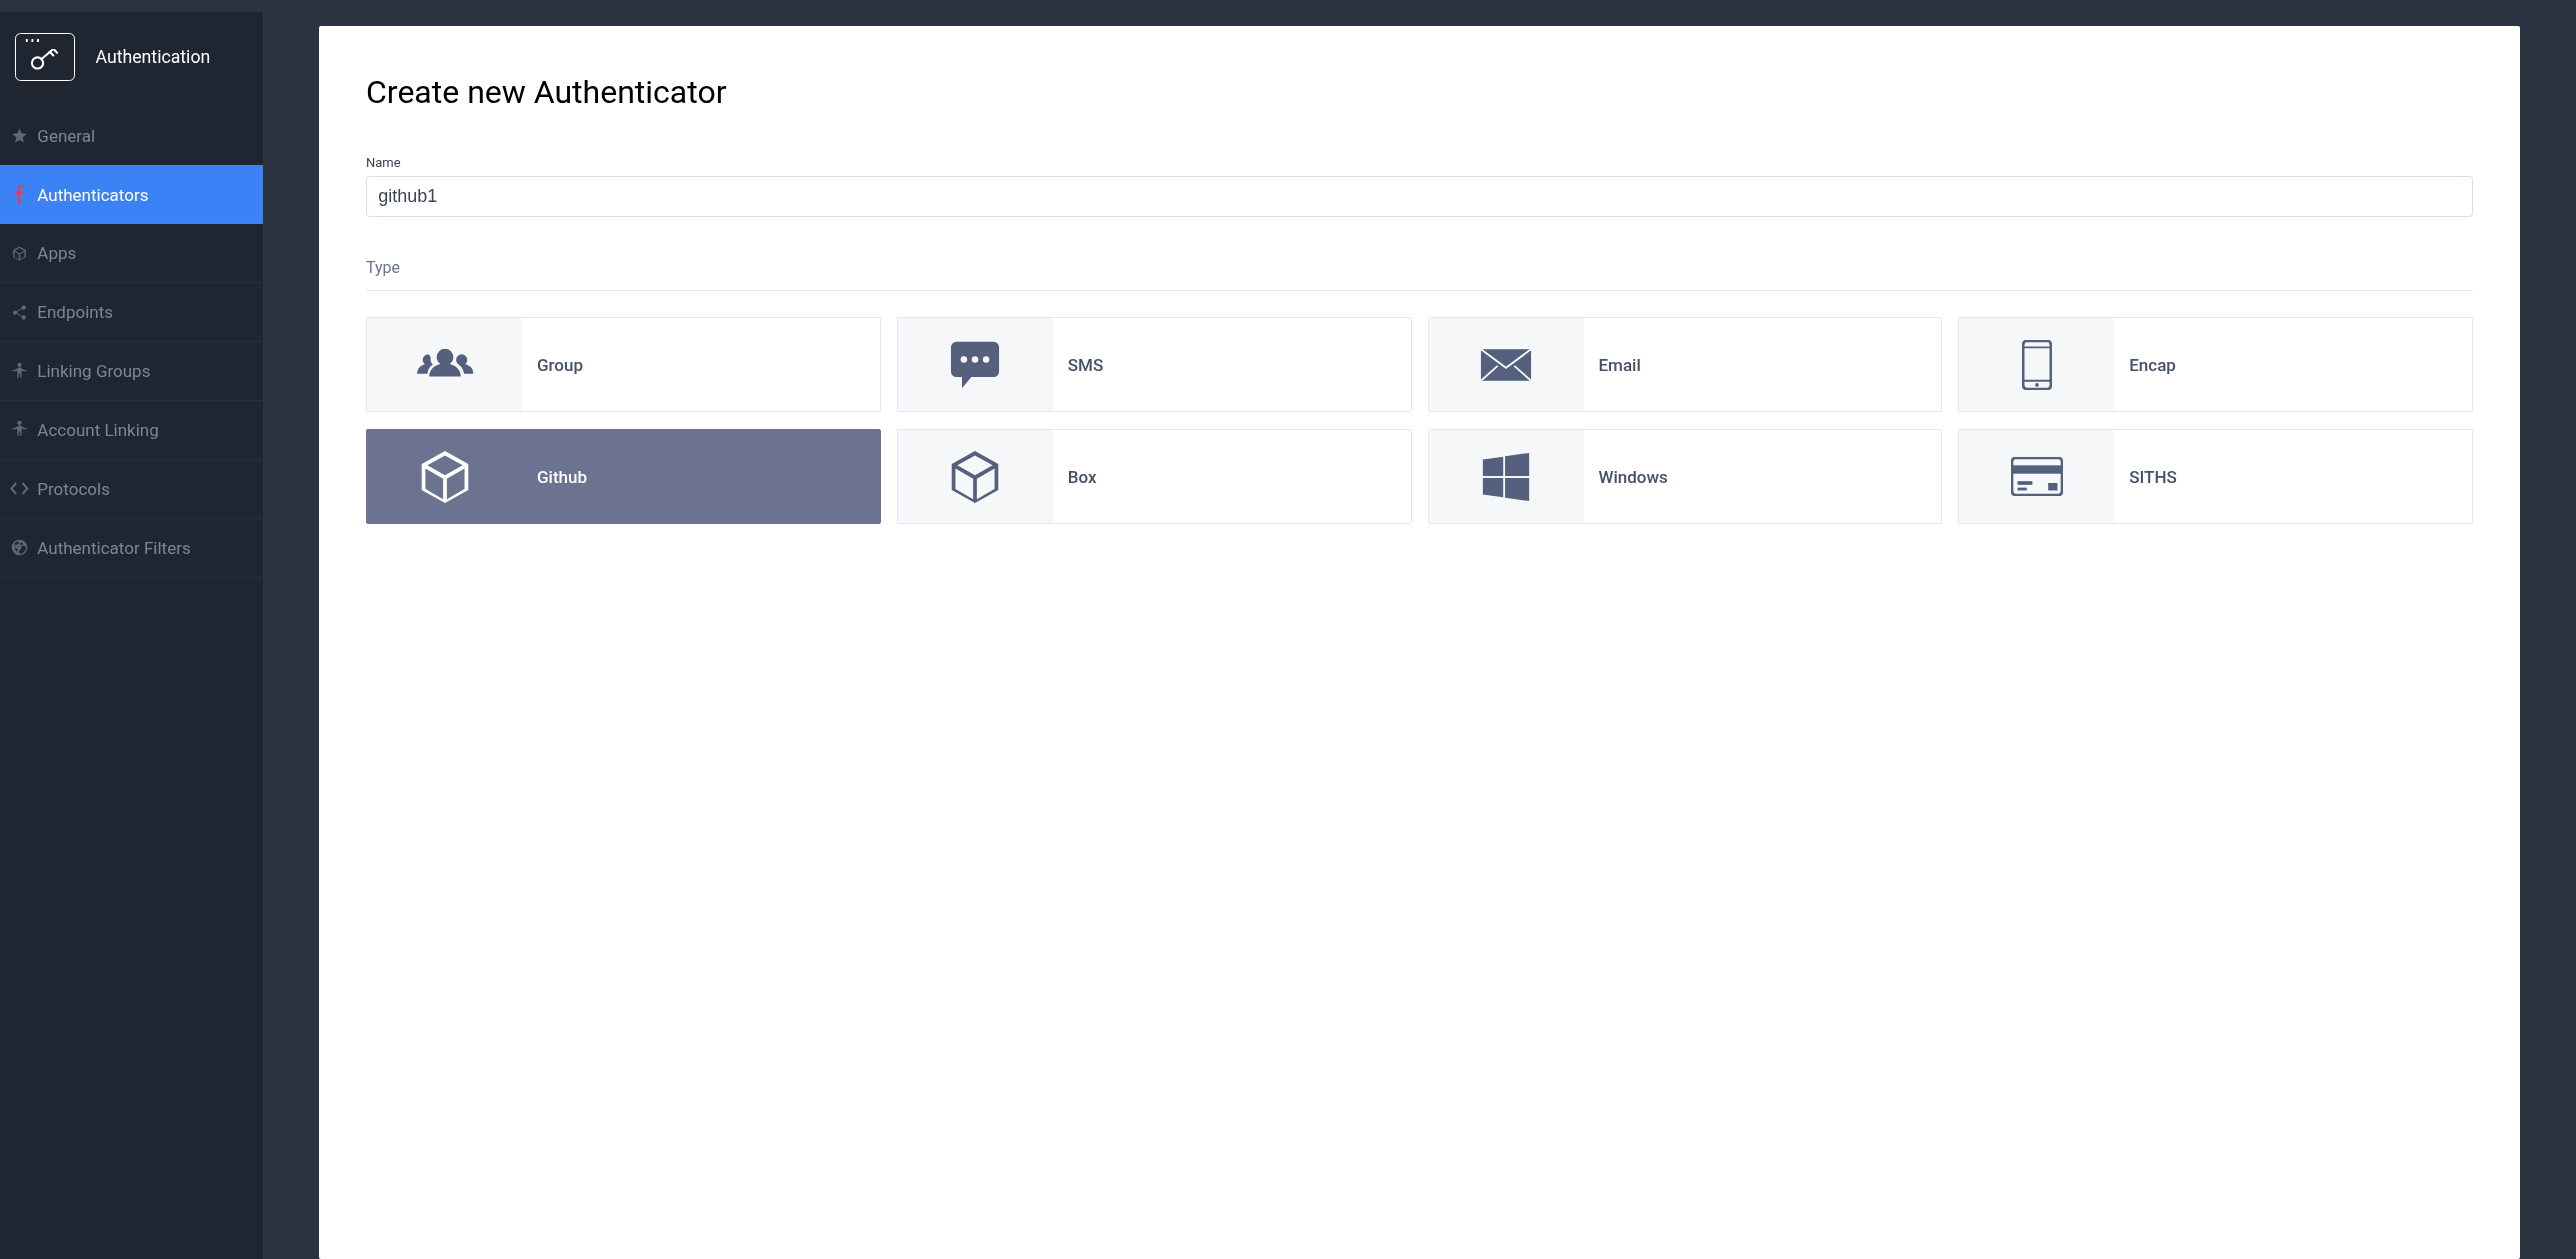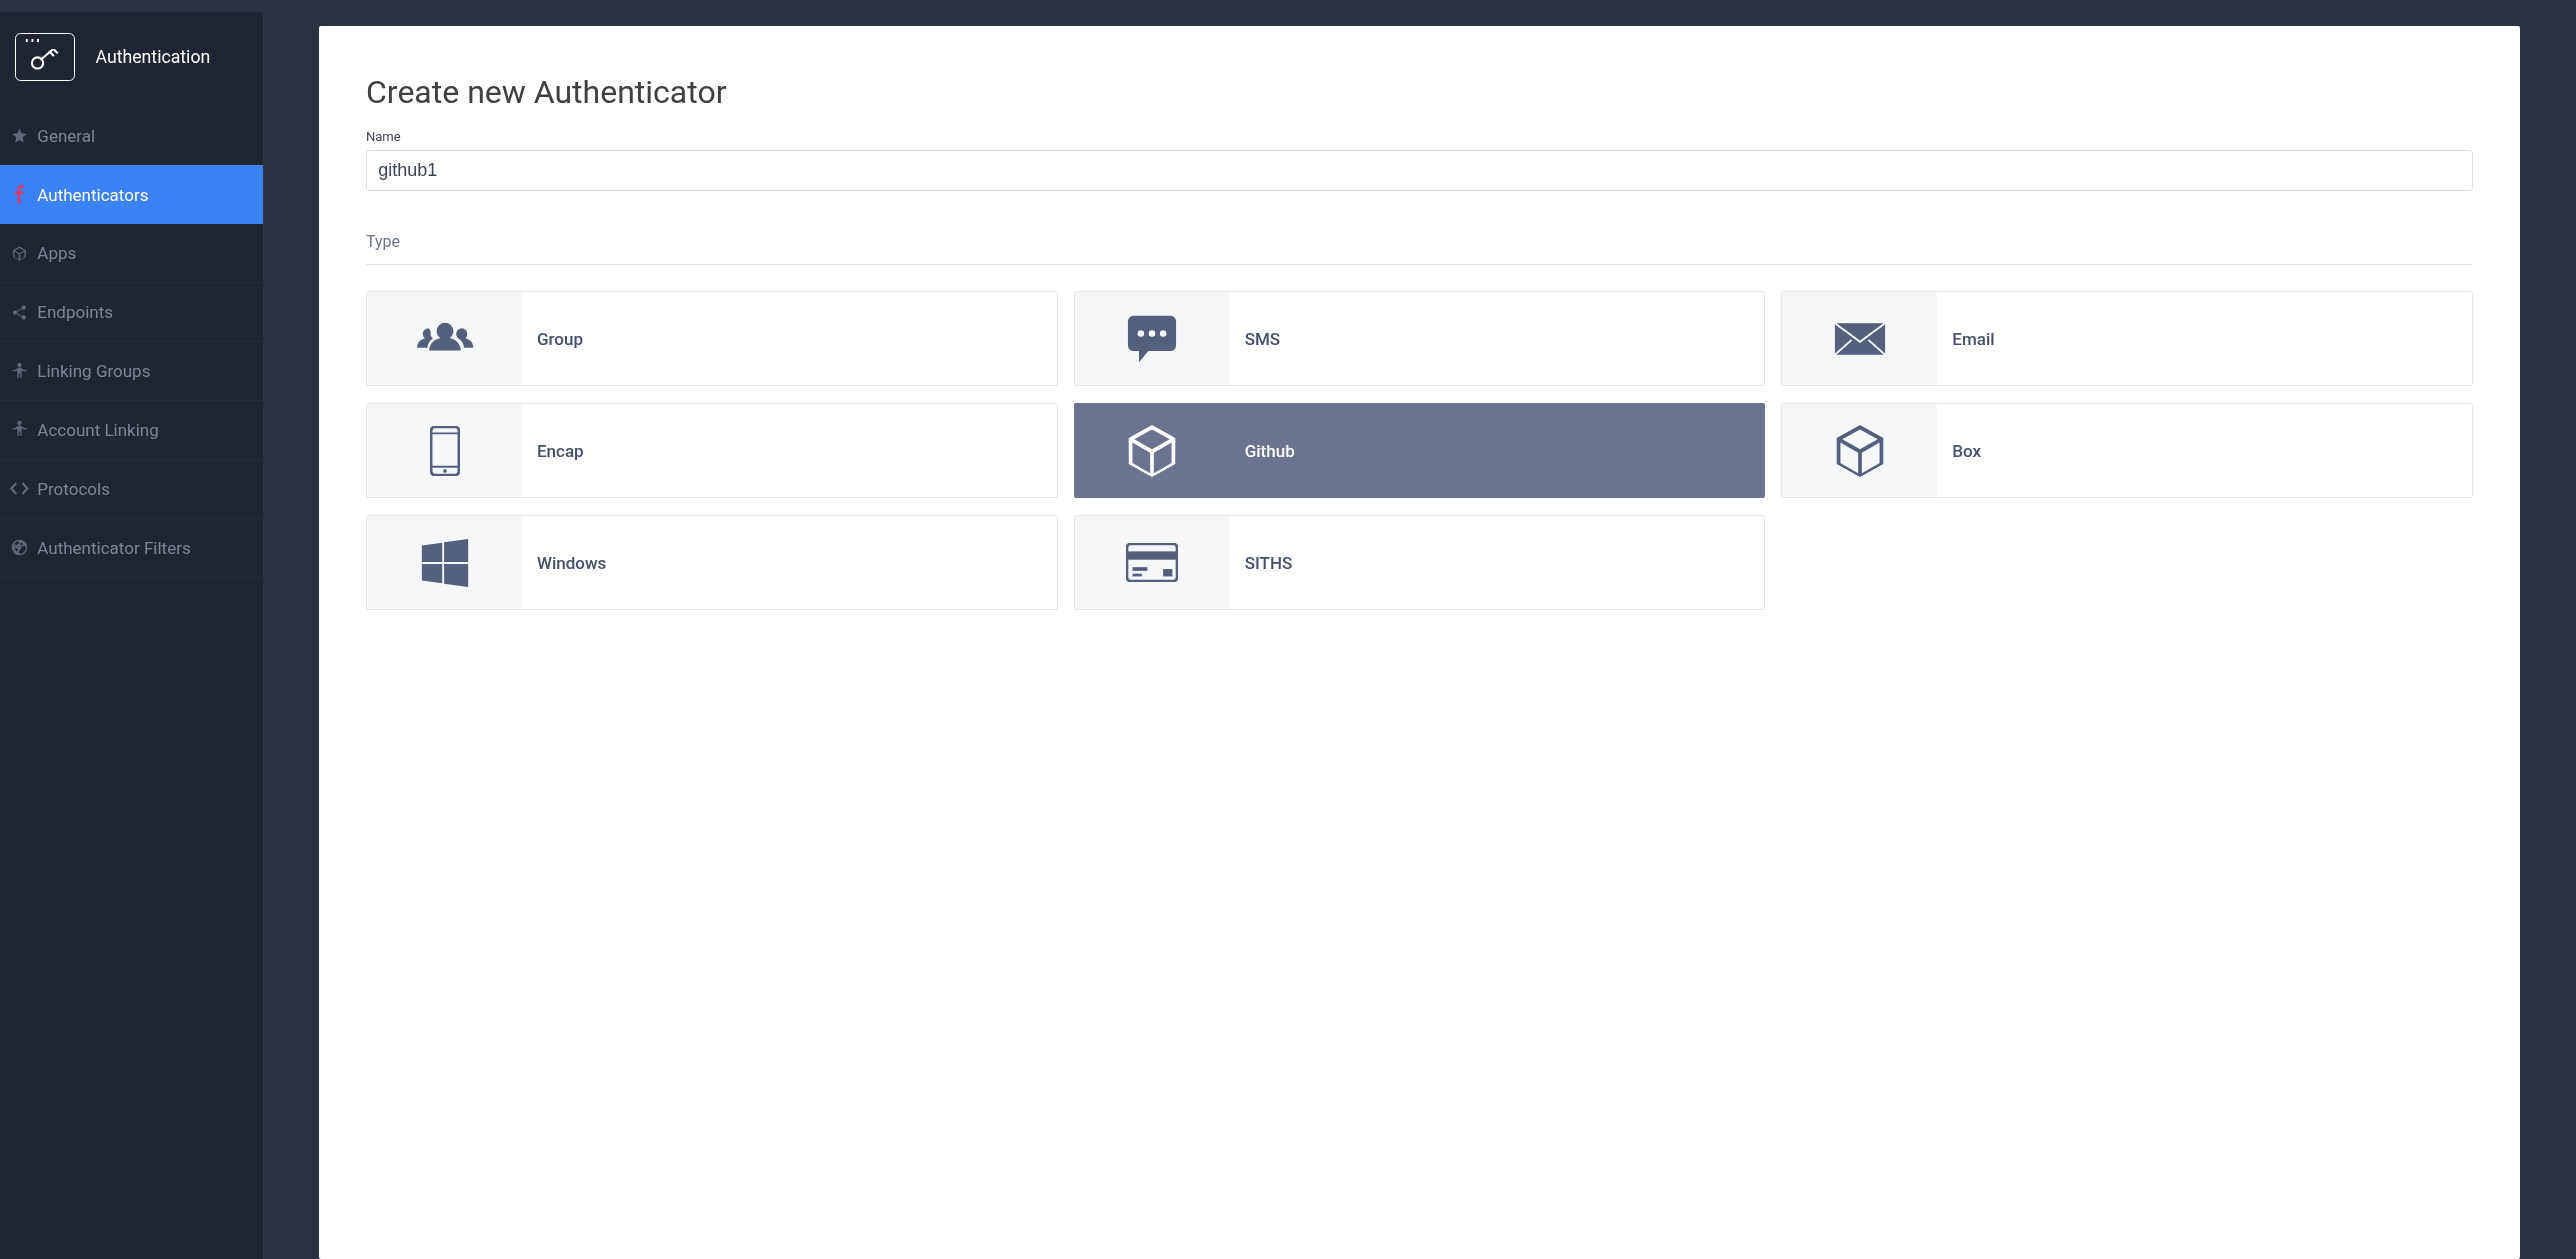--- a/index.html
+++ b/index.html
@@ -87,22 +87,22 @@
   }
   .card {
     background: #fff;
     border-radius: 1.9px;
     padding: 47px 47px 37px 47px;
     min-height: 100%;
   }
   .page-title {
     font-size: 32px;
     font-weight: 400;
-    color: #404040;
-    margin-bottom: 18px;
+    color: #000000;
+    margin-bottom: 44px;
   }
   .field-label {
     font-size: 13px;
     color: #3c4452;
     margin-bottom: 5.6px;
     display: block;
   }
   .text-input {
     width: 100%;
     border: 0.9px solid #d9dde4;
@@ -115,21 +115,21 @@
   .section-label {
     font-size: 16px;
     color: #6a7590;
     margin-top: 41px;
     padding-bottom: 13px;
     border-bottom: 0.9px solid #e4e7ed;
     margin-bottom: 26px;
   }
   .type-grid {
     display: grid;
-    grid-template-columns: 1fr 1fr 1fr;
+    grid-template-columns: 1fr 1fr 1fr 1fr;
     gap: 17px 16px;
   }
   .type-card {
     display: flex;
     align-items: stretch;
     border: 0.9px solid #e4e7ed;
     border-radius: 1.9px;
     height: 95px;
     cursor: pointer;
     overflow: hidden;

